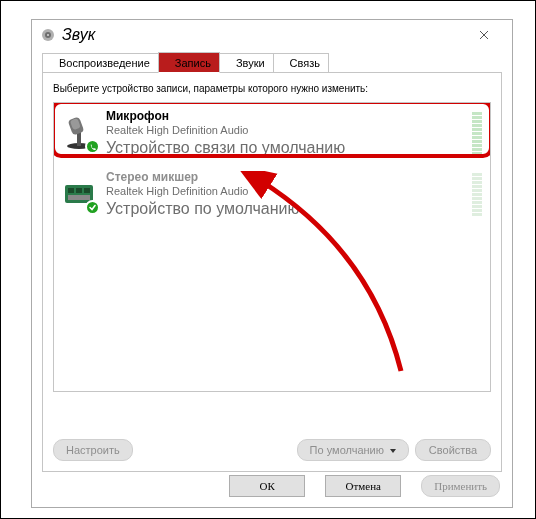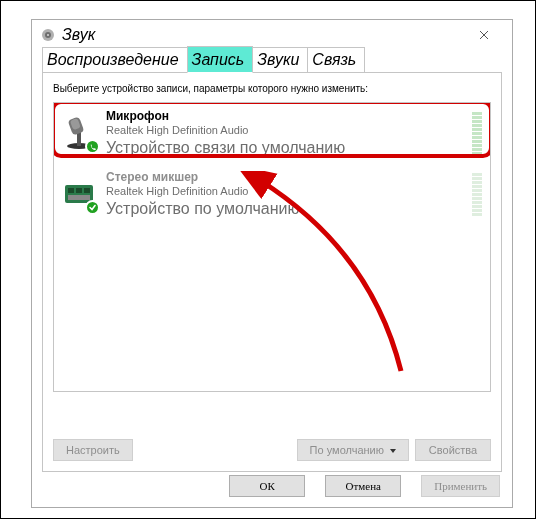--- a/index.html
+++ b/index.html
@@ -44,32 +44,31 @@
     color: #555; font-size: 14px;
   }
   .tabs-wrap { padding: 0 10px; }
   .tabs {
     display: flex;
     align-items: flex-end;
     height: 22px;
     position: relative;
   }
   .tab {
-    padding: 3px 8px 3px 4px;
+    padding: 3px 8px 3px 16px;
     border: 1px solid #c5c5c5;
     border-bottom: none;
     background: #fff;
-    font-size: 16px;
+    font-size: 11px;
     margin-right: -1px;
     position: relative;
     cursor: default;
-    font-style: italic;
   }
   .tab.active {
-    background: #5eead4;
+    background: #b91c1c;
     z-index: 2;
     border-bottom: 1px solid #fff;
     margin-bottom: -1px;
     padding-top: 4px;
   }
   .tab-panel {
     border: 1px solid #c5c5c5;
     margin: 0 10px;
     padding: 10px 10px 10px 10px;
     height: 400px;
@@ -155,21 +154,21 @@
   }
   .dd-caret {
     display: inline-block;
     margin-left: 6px;
     width: 0; height: 0;
     border-left: 3px solid transparent;
     border-right: 3px solid transparent;
     border-top: 4px solid #333;
     vertical-align: middle;
   }
-  .btn.disabled { color: #8e8e8e; border-color: #cfcfcf; }
+  .btn.disabled { color: #8e8e8e; border-color: #cfcfcf; border-radius: 10px; }
   .spacer { flex: 1; }
   .dialog-buttons {
     position: absolute;
     bottom: 10px; right: 12px;
     display: flex; gap: 20px; font-family: Liberation Serif, serif;
   }
   svg { display: block; }
   .arrow-annot {
     position: absolute;
     left: 220px; top: 170px;

